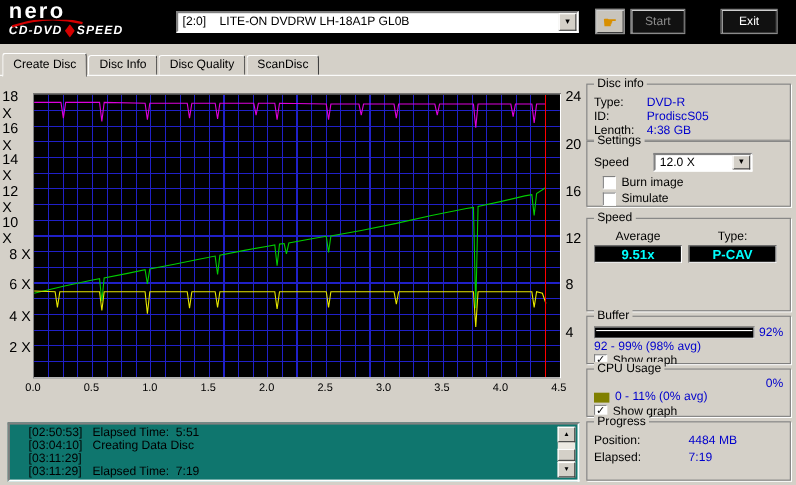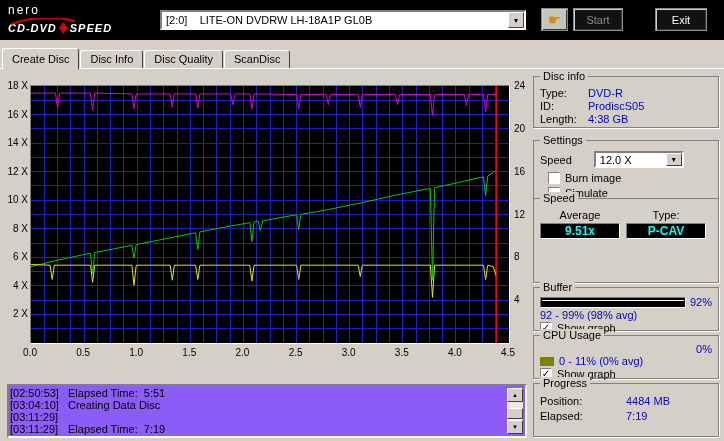--- a/index.html
+++ b/index.html
@@ -2,77 +2,77 @@
 <html><head>
 <meta charset="utf-8">
 <style>
   *{box-sizing:border-box;margin:0;padding:0}
   html,body{width:724px;height:441px;overflow:hidden}
   body{position:relative;background:#d4d0c8;font-family:"Liberation Sans",sans-serif;font-size:11px;color:#000}
 
   
   .topbar{position:absolute;left:0;top:0;width:724px;height:40px;background:#000}
   .logo{position:absolute;left:8px;top:1px;color:#fff}
-  .logo-nero{font-size:12px;font-weight:normal;letter-spacing:2px;line-height:19px;display:block}
+  .logo-nero{font-size:20px;font-weight:bold;letter-spacing:2px;line-height:19px;display:block}
   .logo-swoosh{position:absolute;left:2px;top:17px}
   .logo-sub{display:flex;align-items:center;gap:2px;font-size:11px;font-style:italic;font-weight:bold;letter-spacing:1px;margin-top:2px}
   .combo{background:#fff;border:2px solid;border-color:#808080 #fff #fff #808080;display:flex;align-items:center}
   .drive-combo{position:absolute;left:160px;top:10px;width:366px;height:20px}
   .combo-text{flex:1;padding:0 4px;white-space:pre;overflow:hidden;font-size:11px}
   .combo-btn{width:16px;height:100%;background:#d4d0c8;border:1px solid;border-color:#fff #404040 #404040 #fff;font-size:7px;display:flex;align-items:center;justify-content:center;color:#000}
   .tbtn{position:absolute;background:#111;border:1px solid #8a8a8a;box-shadow:inset 1px 1px 0 #cfcfcf,inset -1px -1px 0 #3a3a3a;color:#fff;font-size:11px;display:flex;align-items:center;justify-content:center;cursor:default}
   .hand-btn{left:541px;top:8px;width:27px;height:23px;background:#c8c4bc;color:#d88f00;font-size:15px}
   .start-btn{left:573px;top:8px;width:50px;height:23px;color:#8d8d8d}
   .exit-btn{left:655px;top:8px;width:52px;height:23px}
 
   
   .tabs{position:absolute;left:2px;top:47px;height:22px;display:flex;align-items:flex-end}
   .tab{height:19px;padding:2px 9px 0;background:#d4d0c8;border:1px solid;border-color:#fff #404040 transparent #fff;border-top-left-radius:3px;border-top-right-radius:3px;margin-right:1px;white-space:nowrap}
   .tab.active{height:22px;padding-top:4px;position:relative;z-index:3;margin-bottom:-1px;border-bottom:1px solid #d4d0c8}
   .panel{position:absolute;left:0;top:68px;width:724px;height:373px;background:#d4d0c8;border-top:1px solid #fff}
 
   
   .plot{position:absolute;left:30px;top:85px;width:480px;height:259px;background:#000;border:1px solid;border-color:#808080 #fff #fff #808080}
-  .ylab{position:absolute;top:85px;height:257px;font-size:10px}
+  .ylab{position:absolute;top:85px;height:257px;font-size:13px}
   #y-left{left:2px;width:26px}
   #y-left span{position:absolute;right:0}
   #y-right{left:514px;width:24px}
   #y-right span{position:absolute;left:0}
   #x-labels{position:absolute;left:30px;top:347px;width:480px;height:12px;font-size:10px}
   #x-labels span{position:absolute;transform:translateX(-50%)}
 
   
   .group{position:absolute;left:533px;width:186px;border:1px solid #808080;box-shadow:1px 1px 0 #fff;padding:10px 6px 2px;background:#d4d0c8}
   .legend{position:absolute;top:-7px;left:6px;background:#d4d0c8;padding:0 3px;line-height:13px}
   .row{display:flex;align-items:center;height:12px;margin-bottom:1px}
   .blue{color:#0000cc}
   .lbl{width:48px}
   .g-discinfo{top:76px;height:52px}
-  .g-settings{top:140px;height:60px}
+  .g-settings{top:128px;height:60px}
   .g-speed{top:198px;height:85px}
   .g-buffer{top:287px;height:44px;padding-top:8px}
   .g-cpu{top:335px;height:44px;padding-top:8px}
   .g-progress{top:383px;height:54px}
   .speed-combo{width:90px;height:17px;margin-left:22px}
   .cbrow{margin-left:8px;height:14px}
   .cb{width:12px;height:12px;background:#fff;border:1px solid;border-color:#808080 #fff #fff #808080;display:inline-flex;align-items:center;justify-content:center;font-size:10px;line-height:10px;margin-right:5px;flex:none}
   .cols{display:flex}
   .col{width:85px;margin-right:6px;text-align:center}
   .lcd{background:#000;border:1px solid;border-color:#808080 #fff #fff #808080;color:#00ffff;font-weight:bold;font-size:12px;text-align:center;width:80px;height:16px;line-height:14px;margin:2px auto 0}
   .speed-lbl-row{height:12px}
   .gap{height:8px}
   .bgraph{position:relative;width:146px;height:11px;background:#000;border:1px solid;border-color:#808080 #fff #fff #808080;flex:none}
   .bline{position:absolute;left:1px;right:1px;top:2px;height:1px;background:#fff}
   .pct{margin-left:auto}
   .swatch{width:14px;height:9px;background:#808000;margin-right:5px;flex:none}
   .prog-lbl{width:50px}
   .prog-val{margin-left:36px}
 
   
-  .log{position:absolute;left:7px;top:384px;width:520px;height:54px;background:#8b5cf6;border:2px solid;border-color:#808080 #fff #fff #808080;padding:1px 20px 1px 1px;overflow:hidden}
+  .log{position:absolute;left:7px;top:384px;width:520px;height:54px;background:#0f766e;border:2px solid;border-color:#808080 #fff #fff #808080;padding:1px 20px 1px 17px;overflow:hidden}
   .log-row{display:flex;height:12px;line-height:12px;white-space:pre}
   .log-time{width:58px;flex:none}
   .scroll{position:absolute;right:2px;top:2px;bottom:2px;width:16px;background:#ece9e2}
   .sbtn{position:absolute;left:0;width:16px;height:14px;background:#d4d0c8;border:1px solid;border-color:#fff #404040 #404040 #fff;font-size:6px;display:flex;align-items:center;justify-content:center}
   .sbtn.up{top:0}
   .sbtn.down{bottom:0}
   .sthumb{position:absolute;left:0;bottom:15px;width:16px;height:11px;background:#d4d0c8;border:1px solid;border-color:#fff #404040 #404040 #fff}
 </style>
 </head>
 <body>

